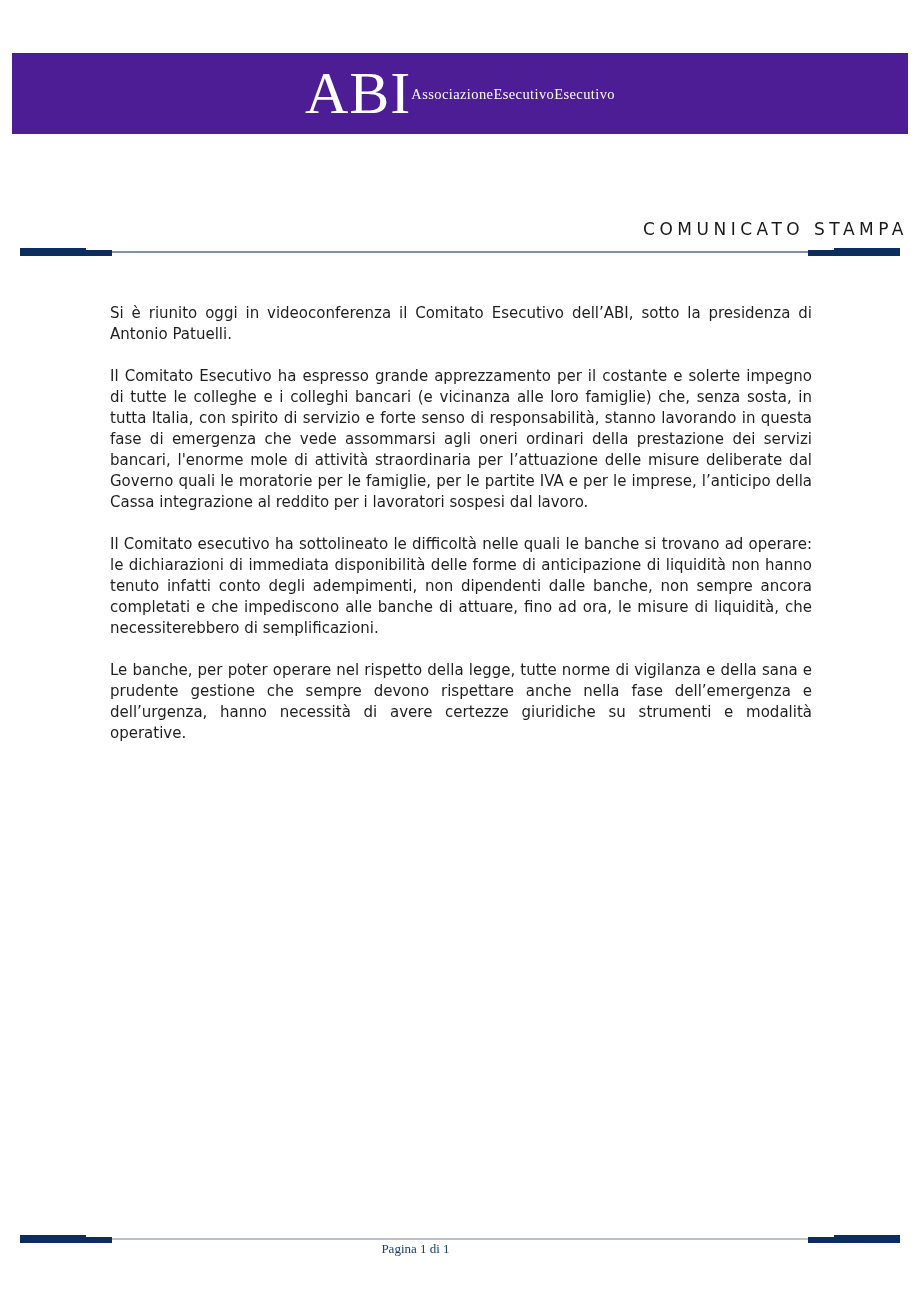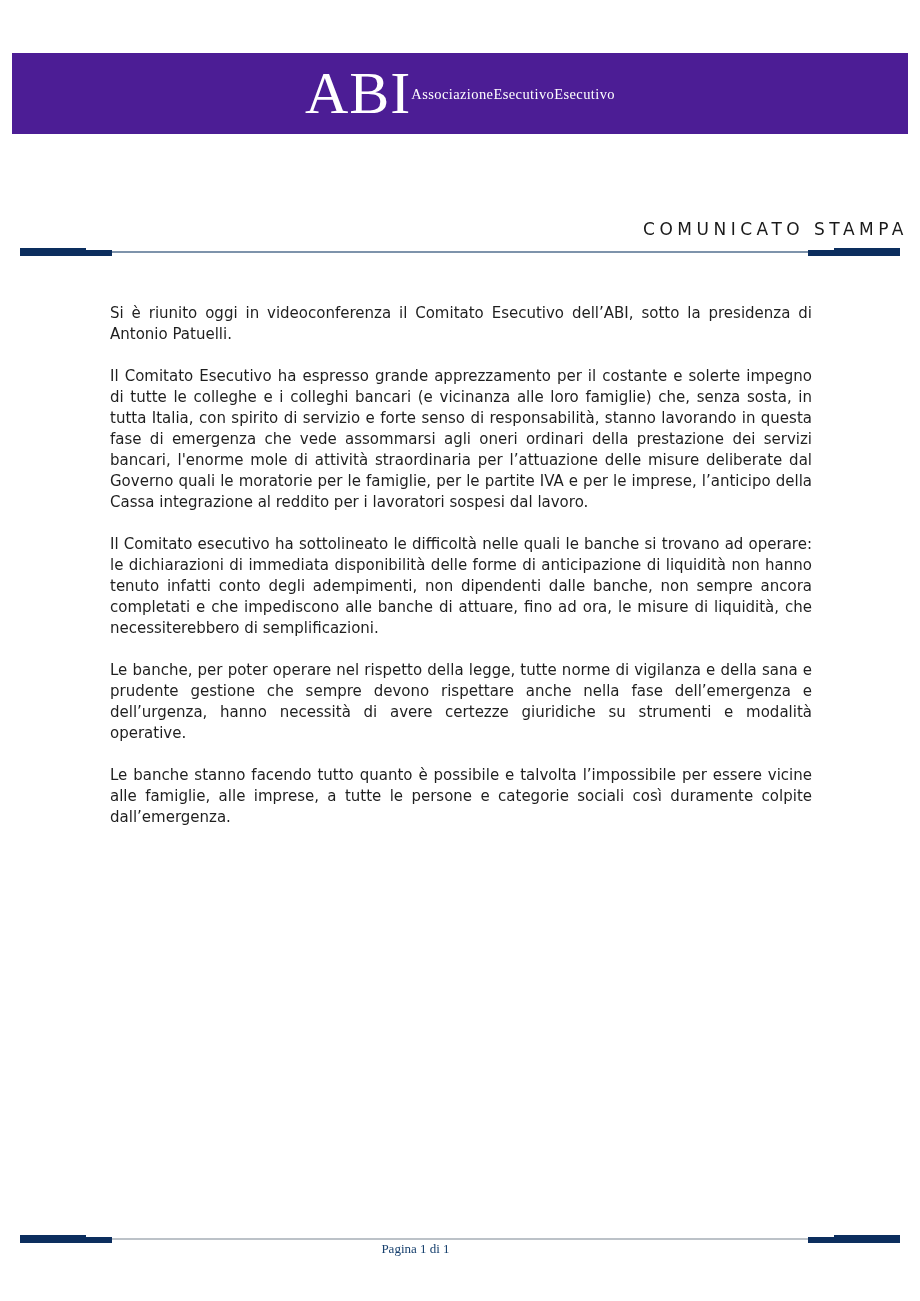--- a/index.html
+++ b/index.html
@@ -90,21 +90,20 @@
   <div class="bar bar-left-step"></div>
   <div class="bar bar-right-step"></div>
   <div class="bar bar-right"></div>
 </div>
 
 <div class="content">
   <p>Si è riunito oggi in videoconferenza il Comitato Esecutivo dell’ABI, sotto la presidenza di Antonio Patuelli.</p>
   <p>Il Comitato Esecutivo ha espresso grande apprezzamento per il costante e solerte impegno di tutte le colleghe e i colleghi bancari (e vicinanza alle loro famiglie) che, senza sosta, in tutta Italia, con spirito di servizio e forte senso di responsabilità, stanno lavorando in questa fase di emergenza che vede assommarsi agli oneri ordinari della prestazione dei servizi bancari, l'enorme mole di attività straordinaria per l’attuazione delle misure deliberate dal Governo quali le moratorie per le famiglie, per le partite IVA e per le imprese, l’anticipo della Cassa integrazione al reddito per i lavoratori sospesi dal lavoro.</p>
   <p>Il Comitato esecutivo ha sottolineato le difficoltà nelle quali le banche si trovano ad operare: le dichiarazioni di immediata disponibilità delle forme di anticipazione di liquidità non hanno tenuto infatti conto degli adempimenti, non dipendenti dalle banche, non sempre ancora completati e che impediscono alle banche di attuare, fino ad ora, le misure di liquidità, che necessiterebbero di semplificazioni.</p>
   <p>Le banche, per poter operare nel rispetto della legge, tutte norme di vigilanza e della sana e prudente gestione che sempre devono rispettare anche nella fase dell’emergenza e dell’urgenza, hanno necessità di avere certezze giuridiche su strumenti e modalità operative.</p>
-  <p>Le banche stanno facendo tutto quanto è possibile e talvolta l’impossibile per essere vicine alle famiglie, alle imprese, a tutte le persone e categorie sociali così duramente colpite dall’emergenza.</p>
 </div>
 
 <div class="divider divider-bottom">
   <div class="rule"></div>
   <div class="bar bar-left"></div>
   <div class="bar bar-left-step"></div>
   <div class="bar bar-right-step"></div>
   <div class="bar bar-right"></div>
 </div>
 

